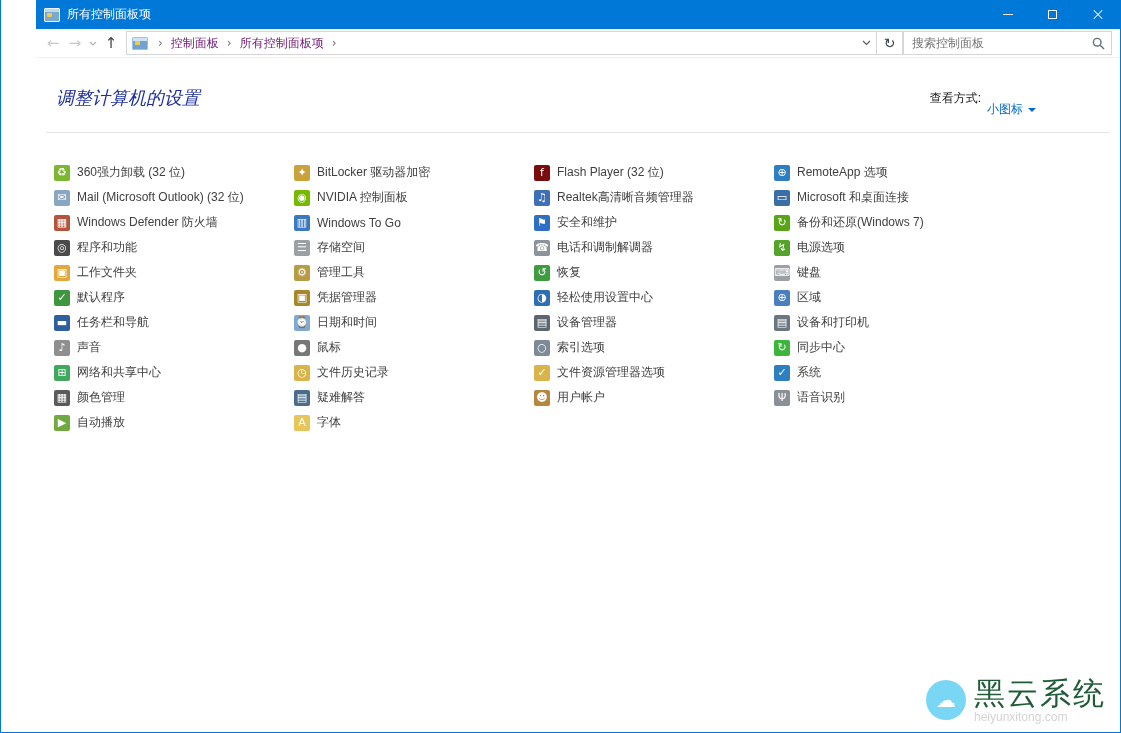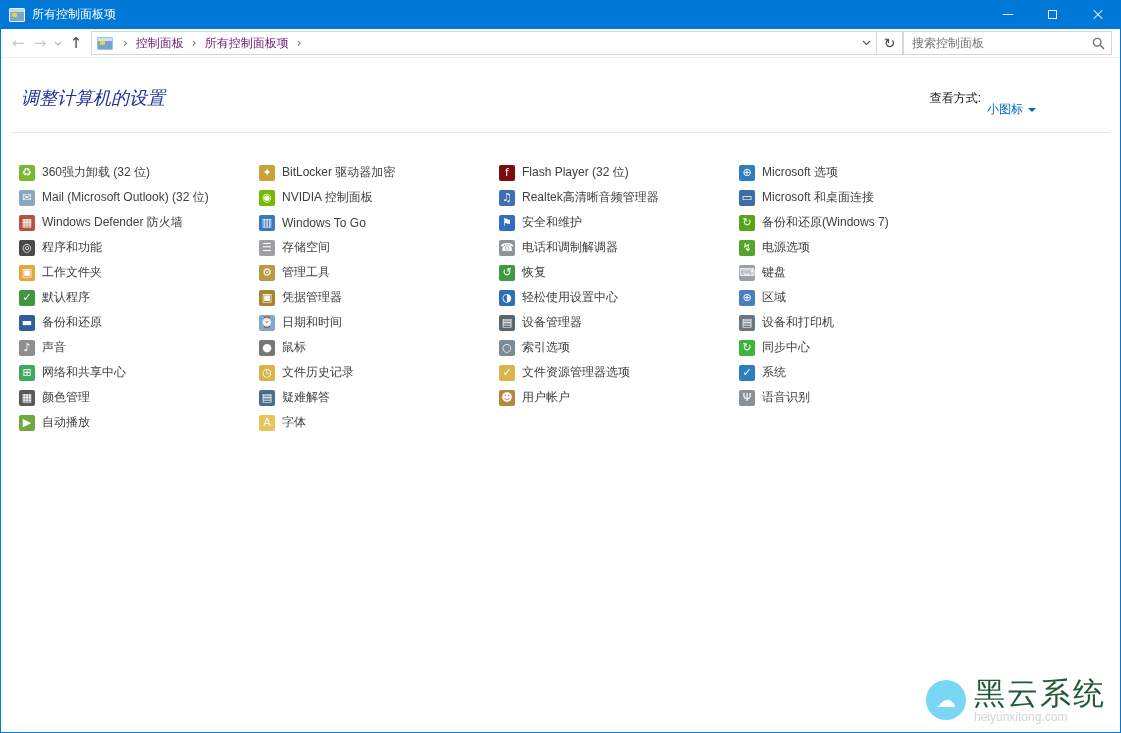--- a/index.html
+++ b/index.html
@@ -7,20 +7,21 @@
   body { font-family: "Liberation Sans","DejaVu Sans",sans-serif; }
 
   .window {
     position: relative;
     width: 1121px; height: 733px;
     background: #ffffff;
     border-left: 1px solid #0078d7;
     border-right: 1px solid #0078d7;
     border-bottom: 1px solid #0078d7;
     overflow: hidden;
+    padding-left: 35px;
   }
 
   
   .titlebar {
     height: 29px; background: #0078d7;
     display: flex; align-items: center;
   }
   .app-icon {
     width: 16px; height: 14px; margin-left: 8px;
     background: linear-gradient(#bcd9ef 0 3px, #7aa8cf 3px 100%);
@@ -216,21 +217,21 @@
         <div class="item">
           <span class="item-icon" style="background: rgb(227, 168, 60);">▣</span>
           <span class="item-label">工作文件夹</span>
         </div>
         <div class="item">
           <span class="item-icon" style="background: rgb(63, 149, 64);">✓</span>
           <span class="item-label">默认程序</span>
         </div>
         <div class="item">
           <span class="item-icon" style="background: rgb(47, 95, 158);">▬</span>
-          <span class="item-label">备份和还原</span>
+          <span class="item-label">任务栏和导航</span>
         </div>
         <div class="item">
           <span class="item-icon" style="background: rgb(143, 143, 143);">♪</span>
           <span class="item-label">声音</span>
         </div>
         <div class="item">
           <span class="item-icon" style="background: rgb(65, 168, 95);">⊞</span>
           <span class="item-label">网络和共享中心</span>
         </div>
         <div class="item">
@@ -326,21 +327,21 @@
           <span class="item-label">文件资源管理器选项</span>
         </div>
         <div class="item">
           <span class="item-icon" style="background: rgb(181, 135, 63);">☻</span>
           <span class="item-label">用户帐户</span>
         </div>
       </div>
       <div class="col">
         <div class="item">
           <span class="item-icon" style="background: rgb(45, 127, 193);">⊕</span>
-          <span class="item-label">Microsoft 选项</span>
+          <span class="item-label">RemoteApp 选项</span>
         </div>
         <div class="item">
           <span class="item-icon" style="background: rgb(58, 110, 165);">▭</span>
           <span class="item-label">Microsoft 和桌面连接</span>
         </div>
         <div class="item">
           <span class="item-icon" style="background: rgb(88, 166, 24);">↻</span>
           <span class="item-label">备份和还原(Windows 7)</span>
         </div>
         <div class="item">

